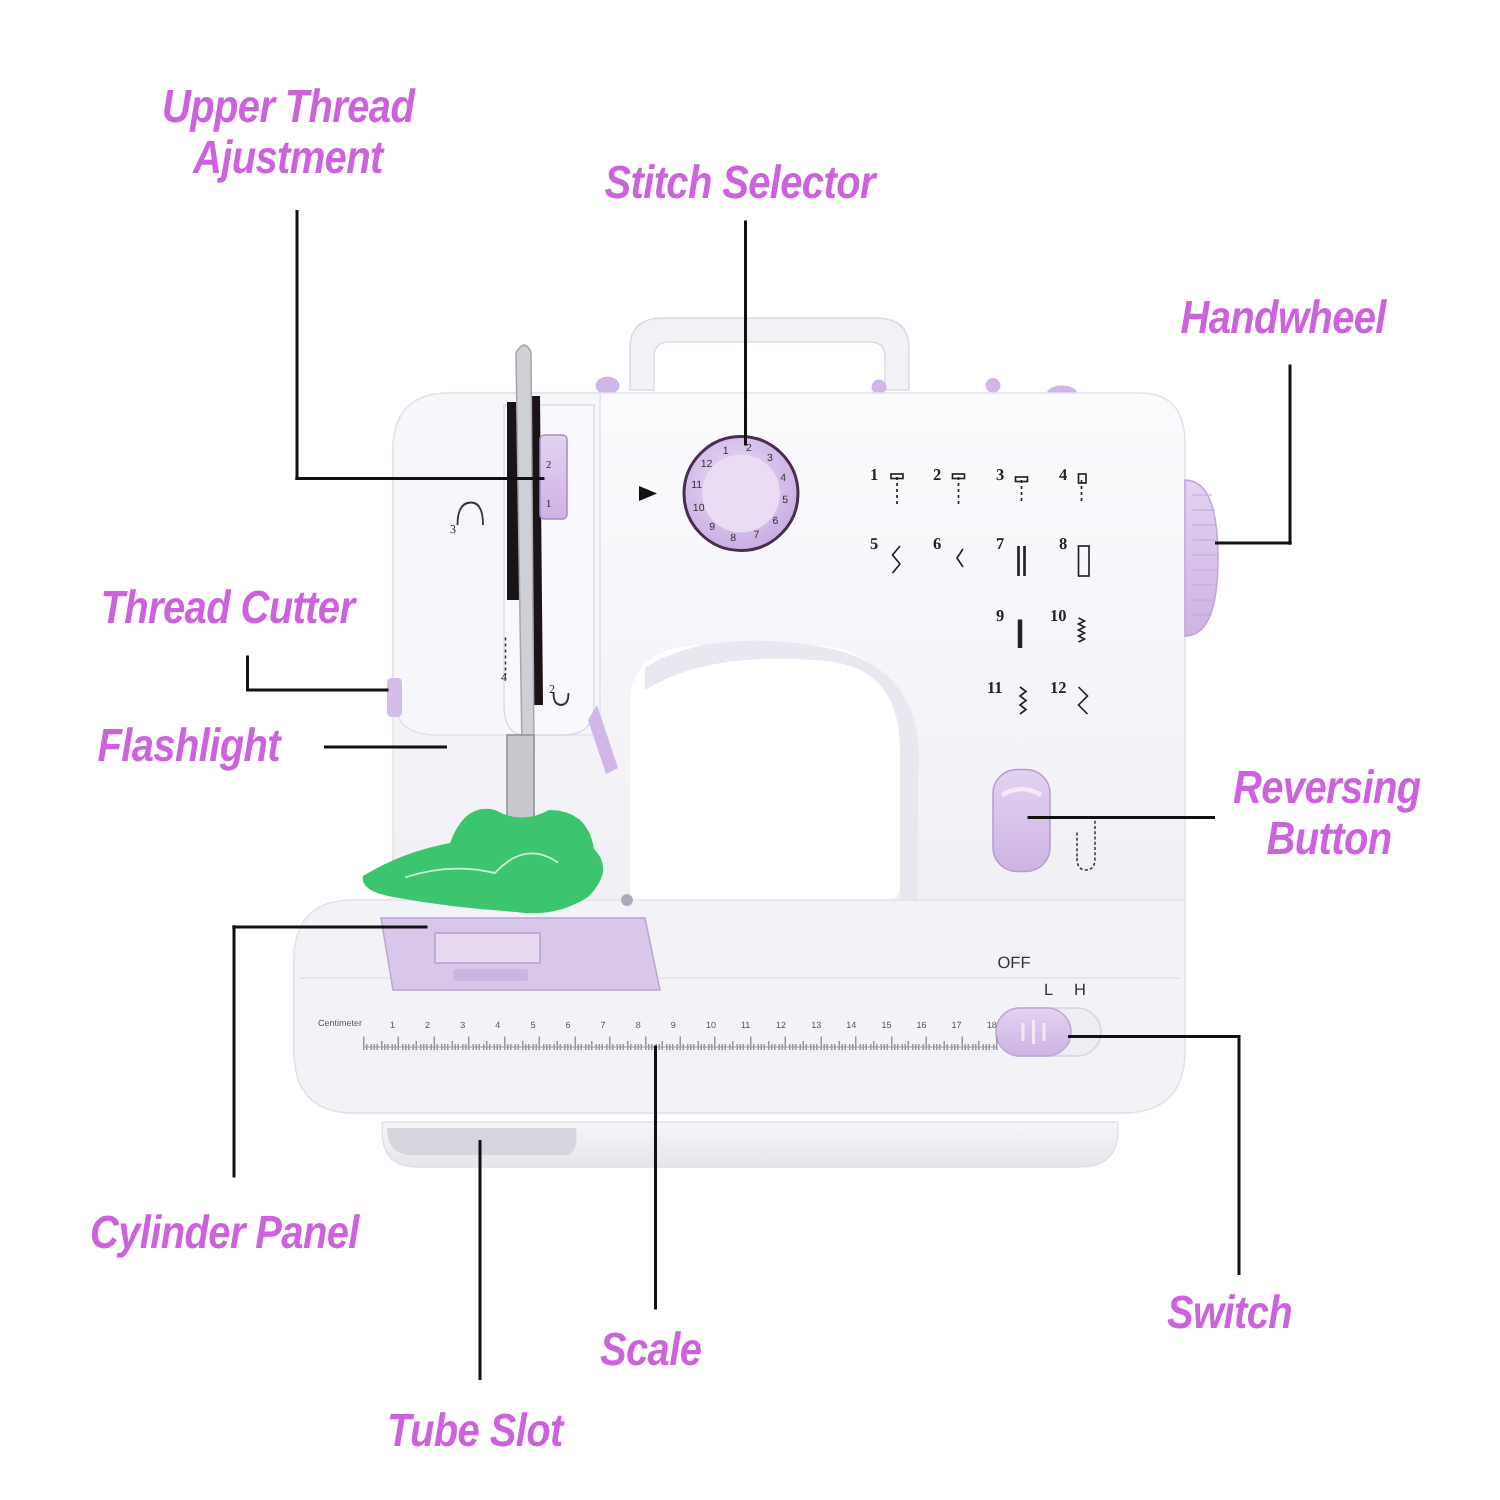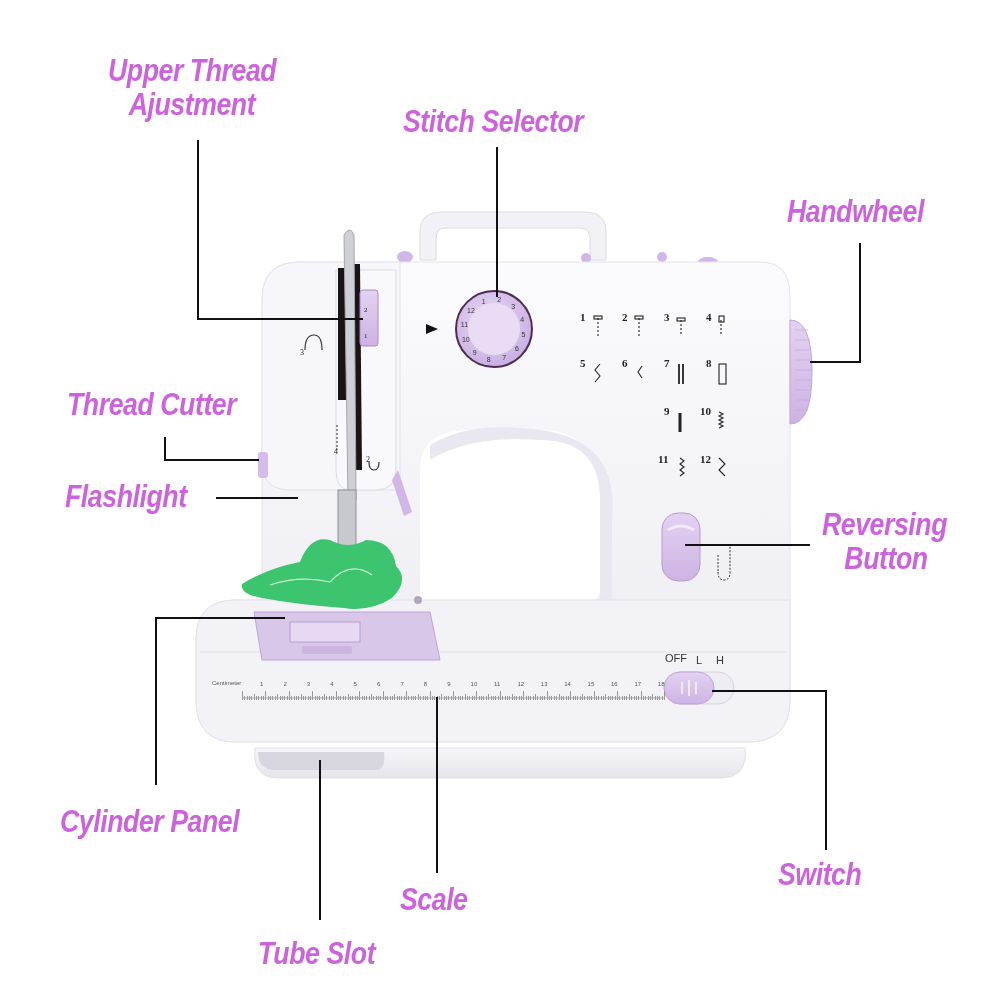--- a/index.html
+++ b/index.html
@@ -336,21 +336,21 @@
     <span class="ruler-num" style="left: 494px; top: 681px;">11</span>
     <span class="ruler-num" style="left: 517.4px; top: 681px;">12</span>
     <span class="ruler-num" style="left: 540.8px; top: 681px;">13</span>
     <span class="ruler-num" style="left: 564.2px; top: 681px;">14</span>
     <span class="ruler-num" style="left: 587.6px; top: 681px;">15</span>
     <span class="ruler-num" style="left: 611px; top: 681px;">16</span>
     <span class="ruler-num" style="left: 634.4px; top: 681px;">17</span>
     <span class="ruler-num" style="left: 657.8px; top: 681px;">18</span>
   </div>
 
-<span class="sw-label" style="left:665px;top:652px;">OFF</span>
+<span class="sw-label" style="left:665px;top:636px;">OFF</span>
 <span class="sw-label" style="left:696px;top:654px;">L</span>
 <span class="sw-label" style="left:716px;top:654px;">H</span>
 
 <span class="stitch-num" style="left:580px;top:311px;">1</span>
 <span class="stitch-num" style="left:622px;top:311px;">2</span>
 <span class="stitch-num" style="left:664px;top:311px;">3</span>
 <span class="stitch-num" style="left:706px;top:311px;">4</span>
 <span class="stitch-num" style="left:580px;top:357px;">5</span>
 <span class="stitch-num" style="left:622px;top:357px;">6</span>
 <span class="stitch-num" style="left:664px;top:357px;">7</span>

